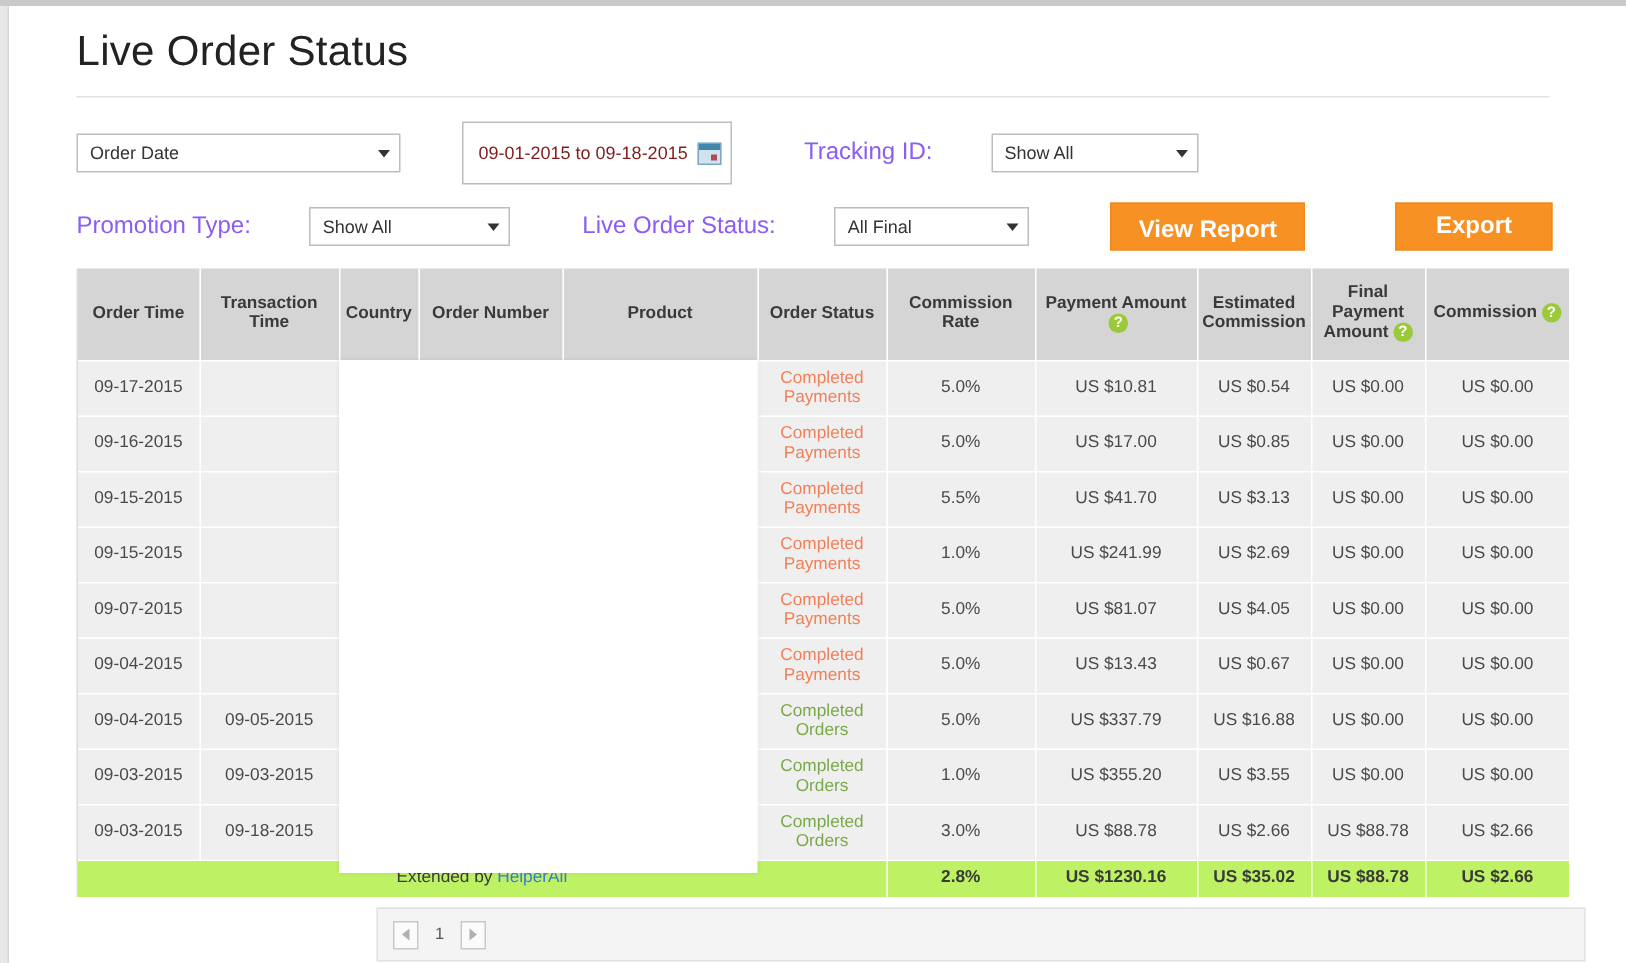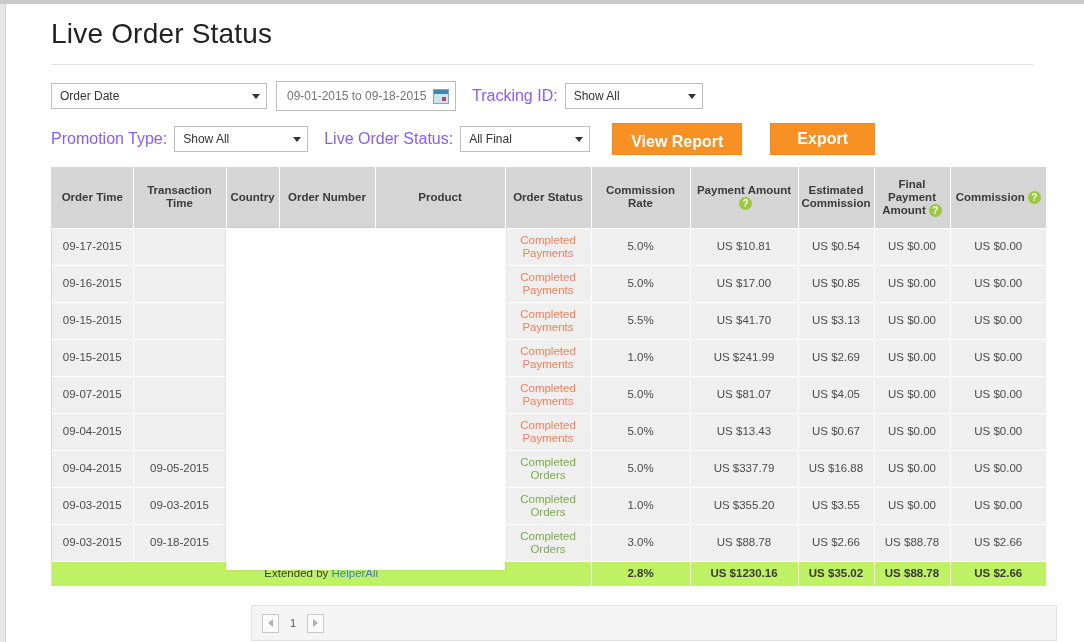--- a/index.html
+++ b/index.html
@@ -50,20 +50,21 @@
   }
 
   
   .filters {
     padding: 16px 0 0 44px;
   }
   .filter-row {
     display: flex;
     align-items: center;
     margin-bottom: 12px;
+    gap: 32px;
   }
   .sel {
     position: relative;
     display: inline-flex;
     align-items: center;
     height: 26px;
     border: 1px solid #bdbdbd;
     background: #ffffff;
     font-size: 12px;
     color: #333333;
@@ -82,25 +83,25 @@
   }
   .sel-orderdate { width: 216px; }
   .sel-tracking  { width: 138px; }
   .sel-promo     { width: 134px; }
   .sel-status    { width: 130px; }
 
   .daterange {
     display: inline-flex;
     align-items: center;
     justify-content: space-between;
-    width: 180px; height: 30px;
+    width: 180px; height: 42px;
     border: 1px solid #bdbdbd;
     background: #ffffff;
     font-size: 12px;
-    color: #737373;
+    color: #7f1d1d;
     padding: 0 6px 0 10px;
     margin-left: 9px;
     white-space: nowrap;
   }
   .cal-icon {
     width: 16px; height: 15px;
     border: 1px solid #7aa8c4;
     background: #cfe3ef;
     position: relative;
     flex: 0 0 auto;

